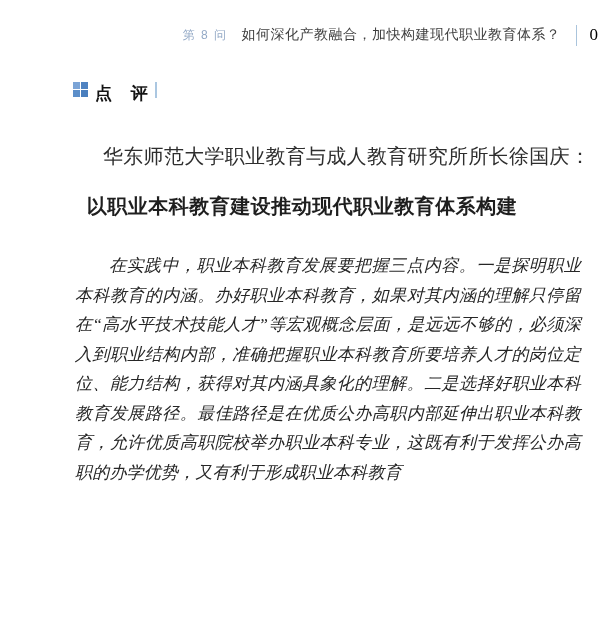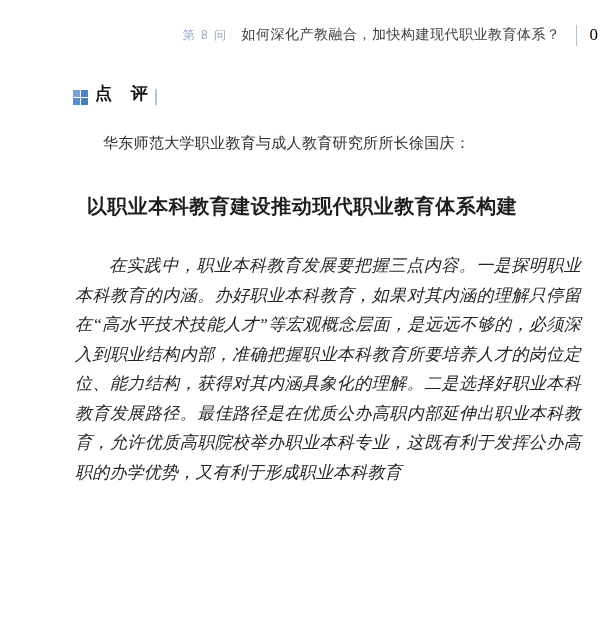--- a/index.html
+++ b/index.html
@@ -13,40 +13,40 @@
     position:absolute; top:22px; left:0; right:10px; height:26px;
     display:flex; align-items:center; justify-content:flex-end;
     font-family:"Liberation Sans", sans-serif;
   }
   .q-label { color:#93a9c6; font-size:12px; letter-spacing:1.5px; margin-right:14px; white-space:nowrap; }
   .q-title { color:#3f3f3f; font-size:14px; letter-spacing:0.5px; white-space:nowrap; }
   .head-divider { width:1px; height:21px; background:#aac4dc; margin:0 13px 0 15px; flex:0 0 auto; }
   .page-num { font-family:"Liberation Serif", serif; font-size:17px; color:#000000; letter-spacing:1px; }
 
   
-  .section-marker { position:absolute; top:82px; left:45px; display:flex; align-items:flex-end; }
+  .section-marker { position:absolute; top:82px; left:45px; display:flex; align-items:flex-start; }
   .grid-icon {
     display:grid; grid-template-columns:7px 7px; grid-template-rows:7px 7px;
     gap:1px; margin-right:7px; flex:0 0 auto;
   }
   .grid-icon i { display:block; }
   .grid-icon i:nth-child(1){ background:#7ba4d6; }
   .grid-icon i:nth-child(2){ background:#4f83c1; }
   .grid-icon i:nth-child(3){ background:#5c8fca; }
   .grid-icon i:nth-child(4){ background:#4a7fbe; }
   .marker-text {
     font-family:"Liberation Sans", sans-serif; font-weight:bold;
     font-size:17px; color:#141414; letter-spacing:7px; white-space:nowrap;
   }
   .marker-tick { width:2px; height:16px; background:#abc7e1; margin-left:0px; flex:0 0 auto; }
 
   
   .author-line {
-    position:absolute; top:134px; left:75px; margin:0;
-    font-size:15px; color:#2e2e2e; letter-spacing:0.3px; white-space:nowrap;
+    position:absolute; top:143px; left:75px; margin:0;
+    font-size:20px; color:#2e2e2e; letter-spacing:0.3px; white-space:nowrap;
   }
 
   
   .article-title {
     position:absolute; top:193px; left:0; width:548px; margin:0;
     text-align:center; font-size:20px; font-weight:bold; color:#1e1e1e;
     letter-spacing:0.5px;
   }
 
   

